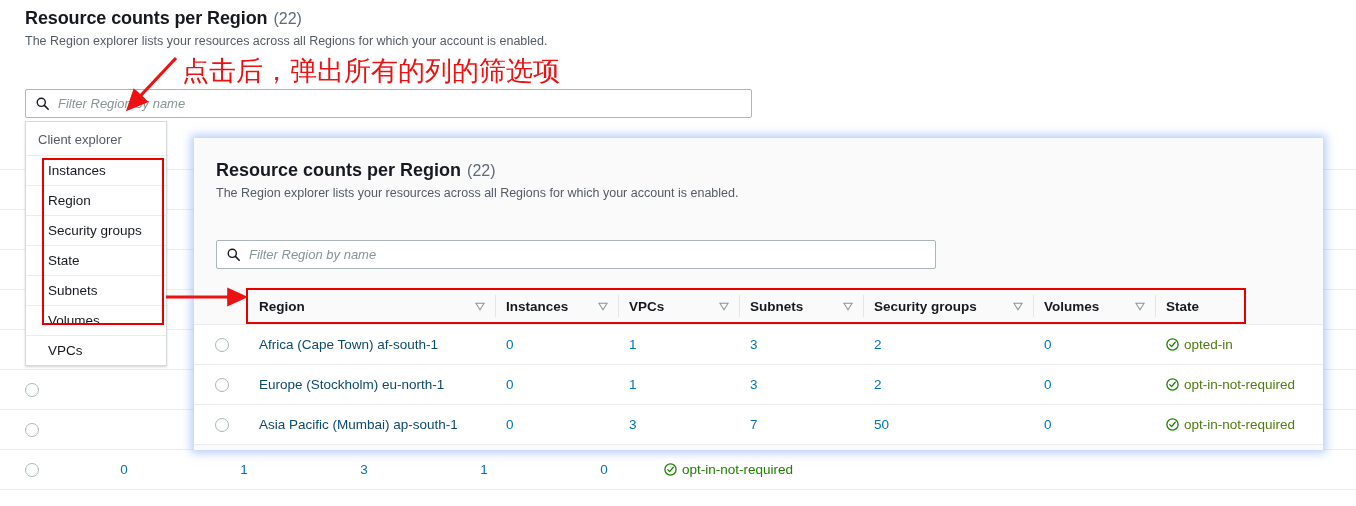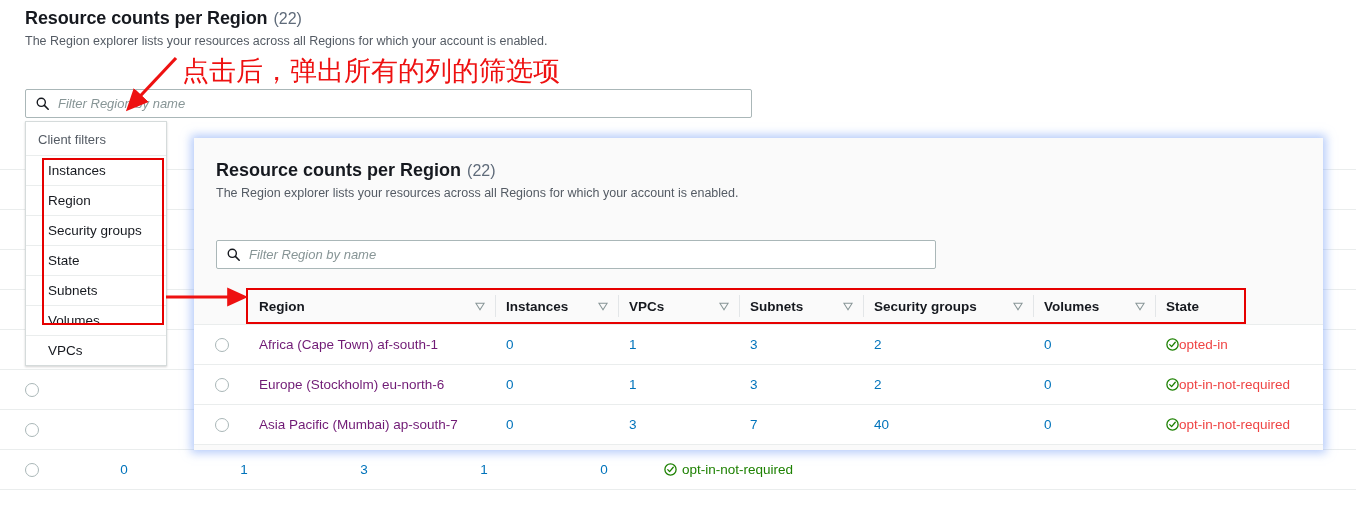--- a/index.html
+++ b/index.html
@@ -128,22 +128,22 @@
   .ov-thead .th.radio-head { border-right: none; }
   .sort-ico { width: 10px; height: 9px; display:block; }
 
   .ov-row {
     display: flex; align-items: center; height: 40px;
     background: #fff; border-bottom: 1px solid #eaeded;
     font-size: 13.5px;
   }
   .ov-row .td { padding: 0 10px; }
   .ov-row .td.num { color: #0073bb; }
-  .ov-row .td.region { color: #701a75; }
-  .ov-row .td.state { color: #ef4444; display: flex; align-items: center; }
+  .ov-row .td.region { color: #0c4a6e; }
+  .ov-row .td.state { color: #4d7c0f; display: flex; align-items: center; gap: 5px; }
   .ov-row .radio-cell { width: 55px; display: flex; justify-content: center; }
 
   .w-radio { width: 55px; }
   .w-region { width: 247px; }
   .w-inst { width: 123px; }
   .w-vpc { width: 121px; }
   .w-sub { width: 124px; }
   .w-sec { width: 170px; }
   .w-vol { width: 122px; }
   .w-state { width: 167px; }
@@ -252,21 +252,21 @@
           <circle cx="8" cy="8" r="6.9" fill="none" stroke="#1d8102" stroke-width="1.6"></circle>
           <polyline points="4.6,8.2 6.9,10.6 11.4,5.2" fill="none" stroke="#1d8102" stroke-width="1.6" stroke-linecap="round" stroke-linejoin="round"></polyline>
         </svg>
         <span>opt-in-not-required</span>
       </div>
     </div>
   </div>
 </div>
 
 <div id="client-filters">
-  <div class="cf-head">Client filters</div>
+  <div class="cf-head">Client explorer</div>
   <div class="cf-item">Instances</div>
   <div class="cf-item">Region</div>
   <div class="cf-item">Security groups</div>
   <div class="cf-item">State</div>
   <div class="cf-item">Subnets</div>
   <div class="cf-item">Volumes</div>
   <div class="cf-item">VPCs</div>
   <div id="cf-redbox"></div>
 </div>
 
@@ -346,44 +346,44 @@
           <polyline points="4.6,8.2 6.9,10.6 11.4,5.2" fill="none" stroke="#1d8102" stroke-width="1.6" stroke-linecap="round" stroke-linejoin="round"></polyline>
         </svg>
         <span>opted-in</span>
       </div>
     </div>
 
     <div class="ov-row">
       <div class="radio-cell">
           <span class="radio"></span>
         </div>
-      <div class="td region w-region">Europe (Stockholm) eu-north-6</div>
+      <div class="td region w-region">Europe (Stockholm) eu-north-1</div>
       <div class="td num w-inst">0</div>
       <div class="td num w-vpc">1</div>
       <div class="td num w-sub">3</div>
       <div class="td num w-sec">2</div>
       <div class="td num w-vol">0</div>
       <div class="td state w-state">
         <svg class="check-ico" viewBox="0 0 16 16">
           <circle cx="8" cy="8" r="6.9" fill="none" stroke="#1d8102" stroke-width="1.6"></circle>
           <polyline points="4.6,8.2 6.9,10.6 11.4,5.2" fill="none" stroke="#1d8102" stroke-width="1.6" stroke-linecap="round" stroke-linejoin="round"></polyline>
         </svg>
         <span>opt-in-not-required</span>
       </div>
     </div>
 
     <div class="ov-row">
       <div class="radio-cell">
           <span class="radio"></span>
         </div>
-      <div class="td region w-region">Asia Pacific (Mumbai) ap-south-7</div>
+      <div class="td region w-region">Asia Pacific (Mumbai) ap-south-1</div>
       <div class="td num w-inst">0</div>
       <div class="td num w-vpc">3</div>
       <div class="td num w-sub">7</div>
-      <div class="td num w-sec">40</div>
+      <div class="td num w-sec">50</div>
       <div class="td num w-vol">0</div>
       <div class="td state w-state">
         <svg class="check-ico" viewBox="0 0 16 16">
           <circle cx="8" cy="8" r="6.9" fill="none" stroke="#1d8102" stroke-width="1.6"></circle>
           <polyline points="4.6,8.2 6.9,10.6 11.4,5.2" fill="none" stroke="#1d8102" stroke-width="1.6" stroke-linecap="round" stroke-linejoin="round"></polyline>
         </svg>
         <span>opt-in-not-required</span>
       </div>
     </div>
   </div>

